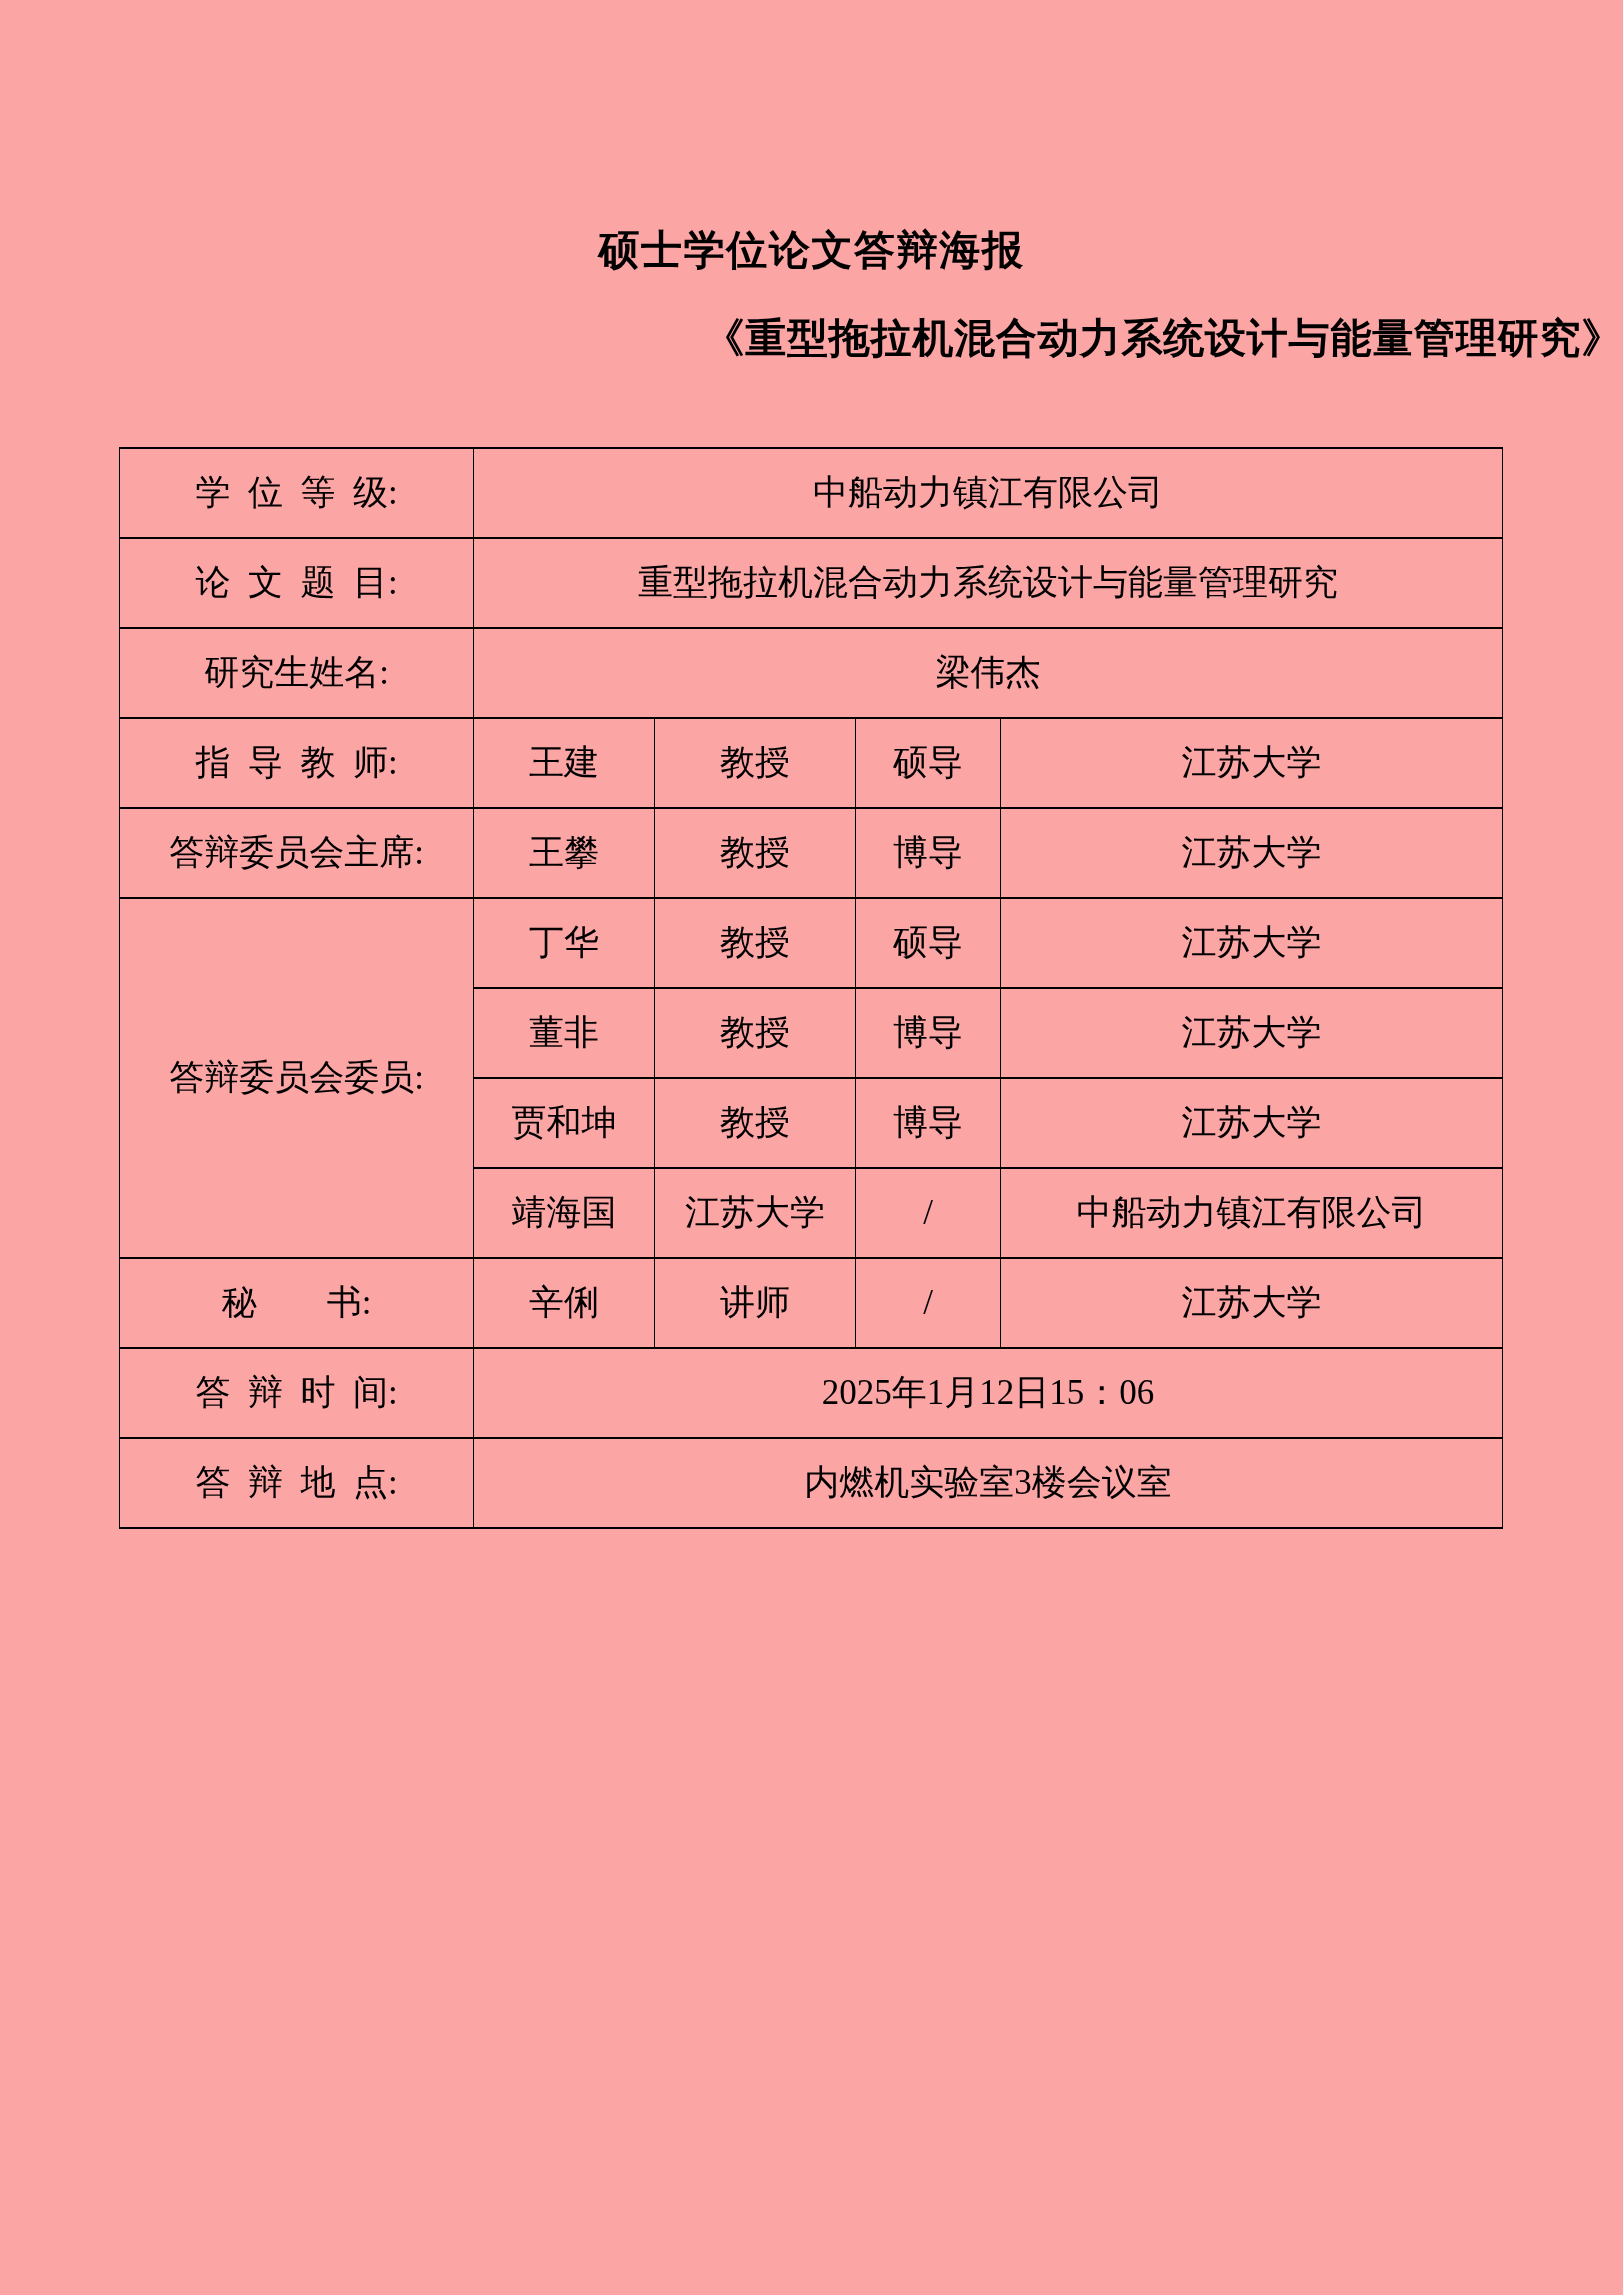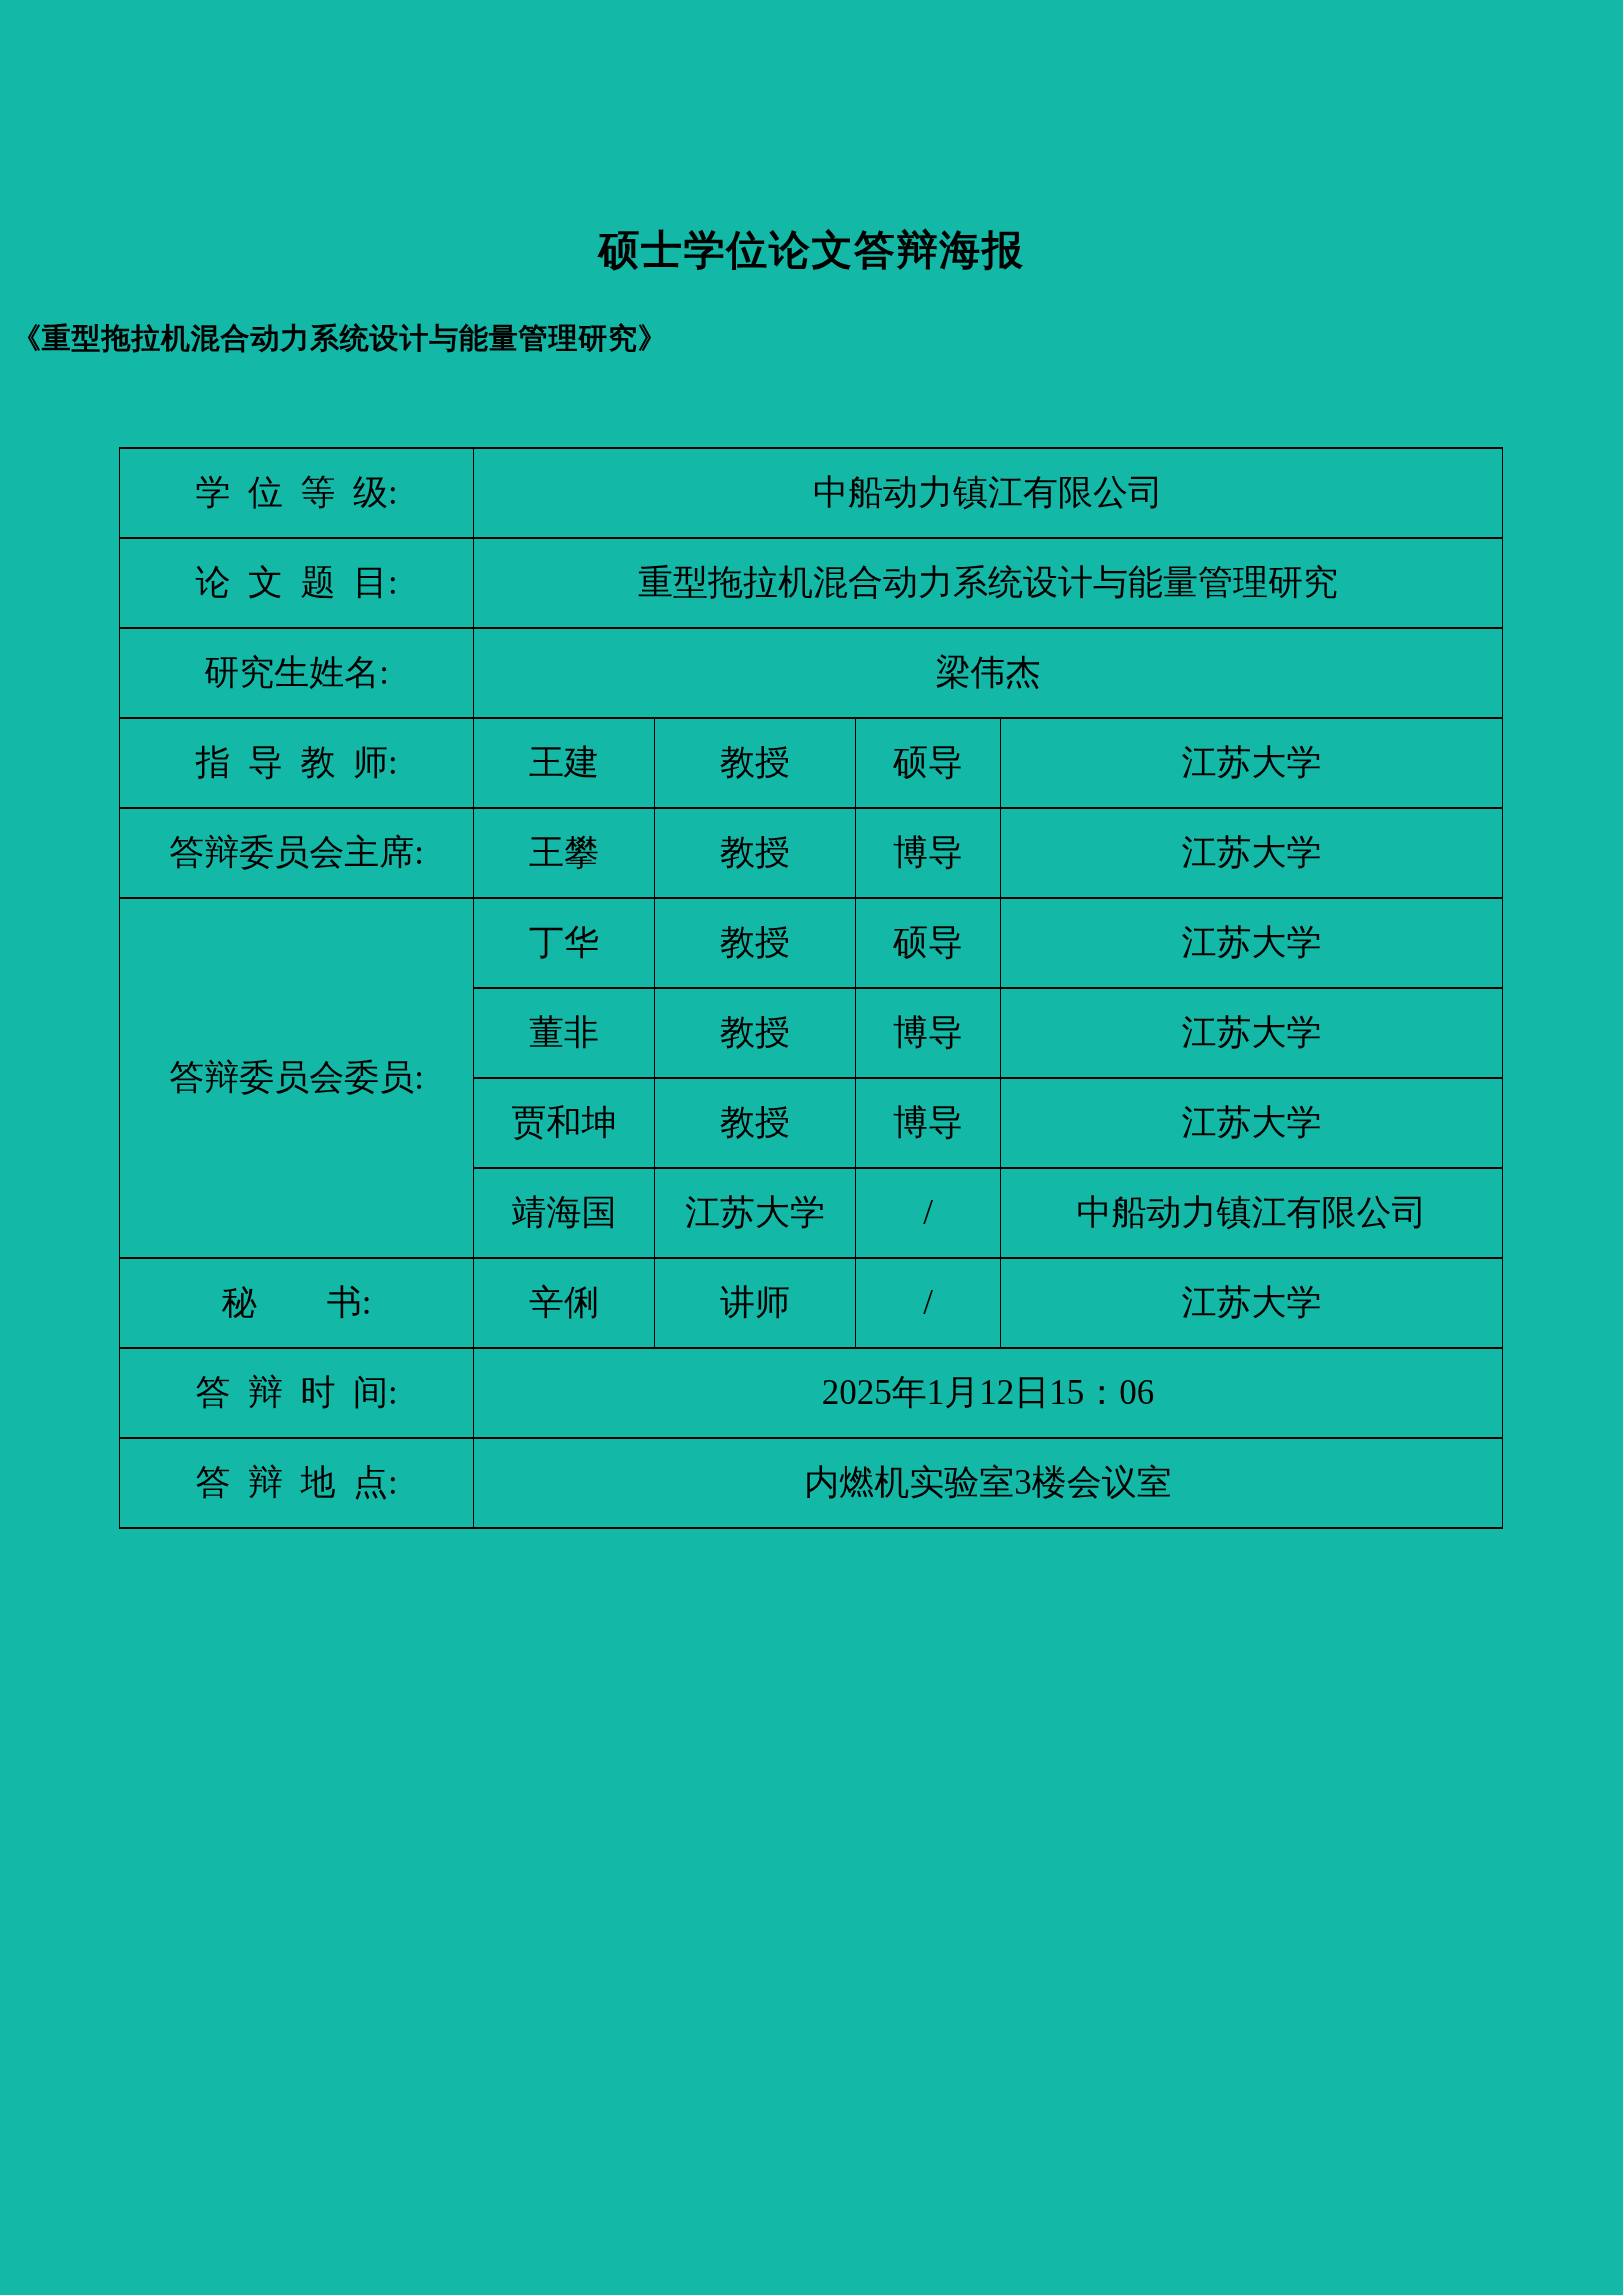--- a/index.html
+++ b/index.html
@@ -11,38 +11,38 @@
     width: 1623px;
     height: 2295px;
     color: #000000;
     font-family: "Liberation Serif", "DejaVu Serif", serif;
     position: relative;
     overflow: hidden;
   }
   .page {
     width: 1623px;
     height: 2295px;
-    background: #14b8a6;
+    background: #fca5a5;
     box-sizing: border-box;
     padding-top: 228px;
   }
   .doc-title {
     margin: 0 0 44px 0;
     font-size: 41px;
     line-height: 44px;
     font-weight: bold;
     text-align: center;
     letter-spacing: 1.6px;
   }
   .thesis-title {
-    margin: 12px;
-    font-size: 29px;
+    margin: 0;
+    font-size: 41px;
     line-height: 44px;
     font-weight: bold;
-    text-align: left;
+    text-align: right;
     letter-spacing: 0.8px;
   }
   table.defense-table {
     border-collapse: collapse;
     table-layout: fixed;
     margin: 87px 0 0 119px;
     width: 1382px;
   }
   table.defense-table td {
     border-style: solid;

